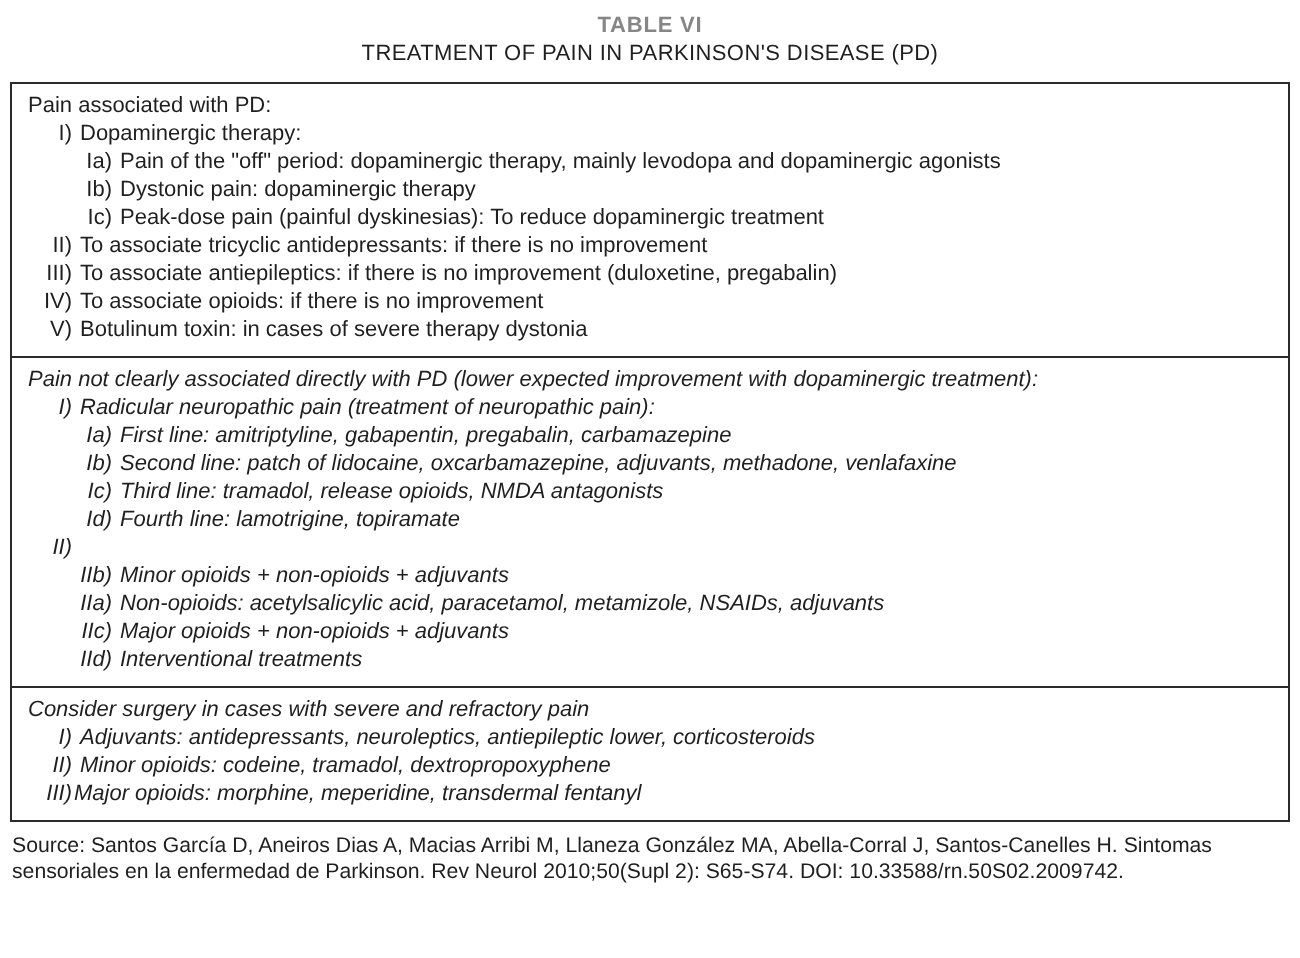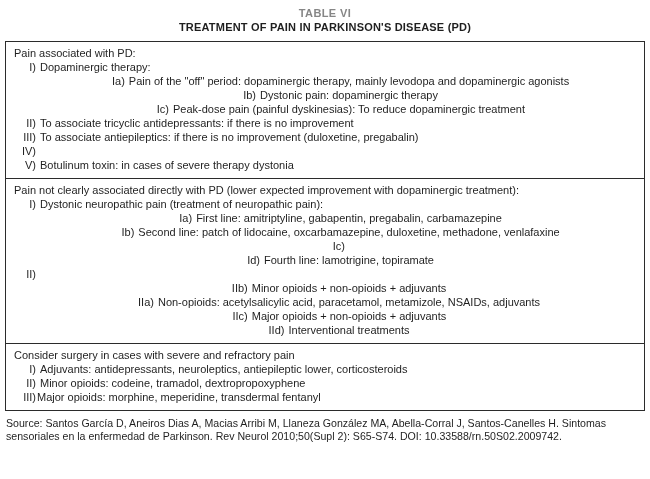--- a/index.html
+++ b/index.html
@@ -17,52 +17,53 @@
   .table-header { text-align: center; margin-bottom: 7px; }
   .table-title {
     font-size: 11px;
     font-weight: bold;
     letter-spacing: 0.4px;
     color: var(--title, #868686);
     line-height: 13px;
   }
   .table-subtitle {
     font-size: 11px;
-    font-weight: bold;
+    font-weight: normal;
     letter-spacing: 0.2px;
     color: var(--text, #1f1f1f);
     line-height: 14px;
   }
 
   .table-box {
     border: 1px solid var(--border, #2b2b2b);
     margin: 0 1px;
     background: #ffffff;
   }
   .section {
     padding: 4px 6px 6px 6px;
   }
   .section + .section {
     border-top: 1px solid var(--border, #2b2b2b);
+    font-style: italic;
   }
   .line {
     display: flex;
     font-size: 11px;
     line-height: 14px;
     white-space: nowrap;
   }
   .line .num {
     flex: none;
     text-align: right;
     margin-right: 4px;
   }
   .line .txt { flex: none; }
   .line.level0 { padding-left: 2px; align-items: center; }
   .line.level1 .num { width: 24px; }
-  .line.level2 { padding-left: 18px; justify-content: center; }
+  .line.level2 { padding-left: 18px; }
   .line.level2 .num { width: 26px; }
   .line.tight .num { margin-right: 1px; }
 
   .source {
     margin: 6px 2px 0 2px;
     font-size: 10.6px;
     line-height: 13px;
     color: var(--text, #1f1f1f);
   }
 </style>
@@ -100,44 +101,46 @@
         <div class="line level1">
           <span class="num">II)</span>
           <span class="txt">To associate tricyclic antidepressants: if there is no improvement</span>
         </div>
         <div class="line level1">
           <span class="num">III)</span>
           <span class="txt">To associate antiepileptics: if there is no improvement (duloxetine, pregabalin)</span>
         </div>
         <div class="line level1">
           <span class="num">IV)</span>
+          <span class="txt">To associate opioids: if there is no improvement</span>
         </div>
         <div class="line level1">
           <span class="num">V)</span>
           <span class="txt">Botulinum toxin: in cases of severe therapy dystonia</span>
         </div>
       </div>
       <div class="section">
         <div class="line level0">
           <span class="txt">Pain not clearly associated directly with PD (lower expected improvement with dopaminergic treatment):</span>
         </div>
         <div class="line level1">
           <span class="num">I)</span>
-          <span class="txt">Dystonic neuropathic pain (treatment of neuropathic pain):</span>
+          <span class="txt">Radicular neuropathic pain (treatment of neuropathic pain):</span>
         </div>
         <div class="line level2">
           <span class="num">Ia)</span>
           <span class="txt">First line: amitriptyline, gabapentin, pregabalin, carbamazepine</span>
         </div>
         <div class="line level2">
           <span class="num">Ib)</span>
-          <span class="txt">Second line: patch of lidocaine, oxcarbamazepine, duloxetine, methadone, venlafaxine</span>
+          <span class="txt">Second line: patch of lidocaine, oxcarbamazepine, adjuvants, methadone, venlafaxine</span>
         </div>
         <div class="line level2">
           <span class="num">Ic)</span>
+          <span class="txt">Third line: tramadol, release opioids, NMDA antagonists</span>
         </div>
         <div class="line level2">
           <span class="num">Id)</span>
           <span class="txt">Fourth line: lamotrigine, topiramate</span>
         </div>
         <div class="line level1">
           <span class="num">II)</span>
         </div>
         <div class="line level2">
           <span class="num">IIb)</span>

